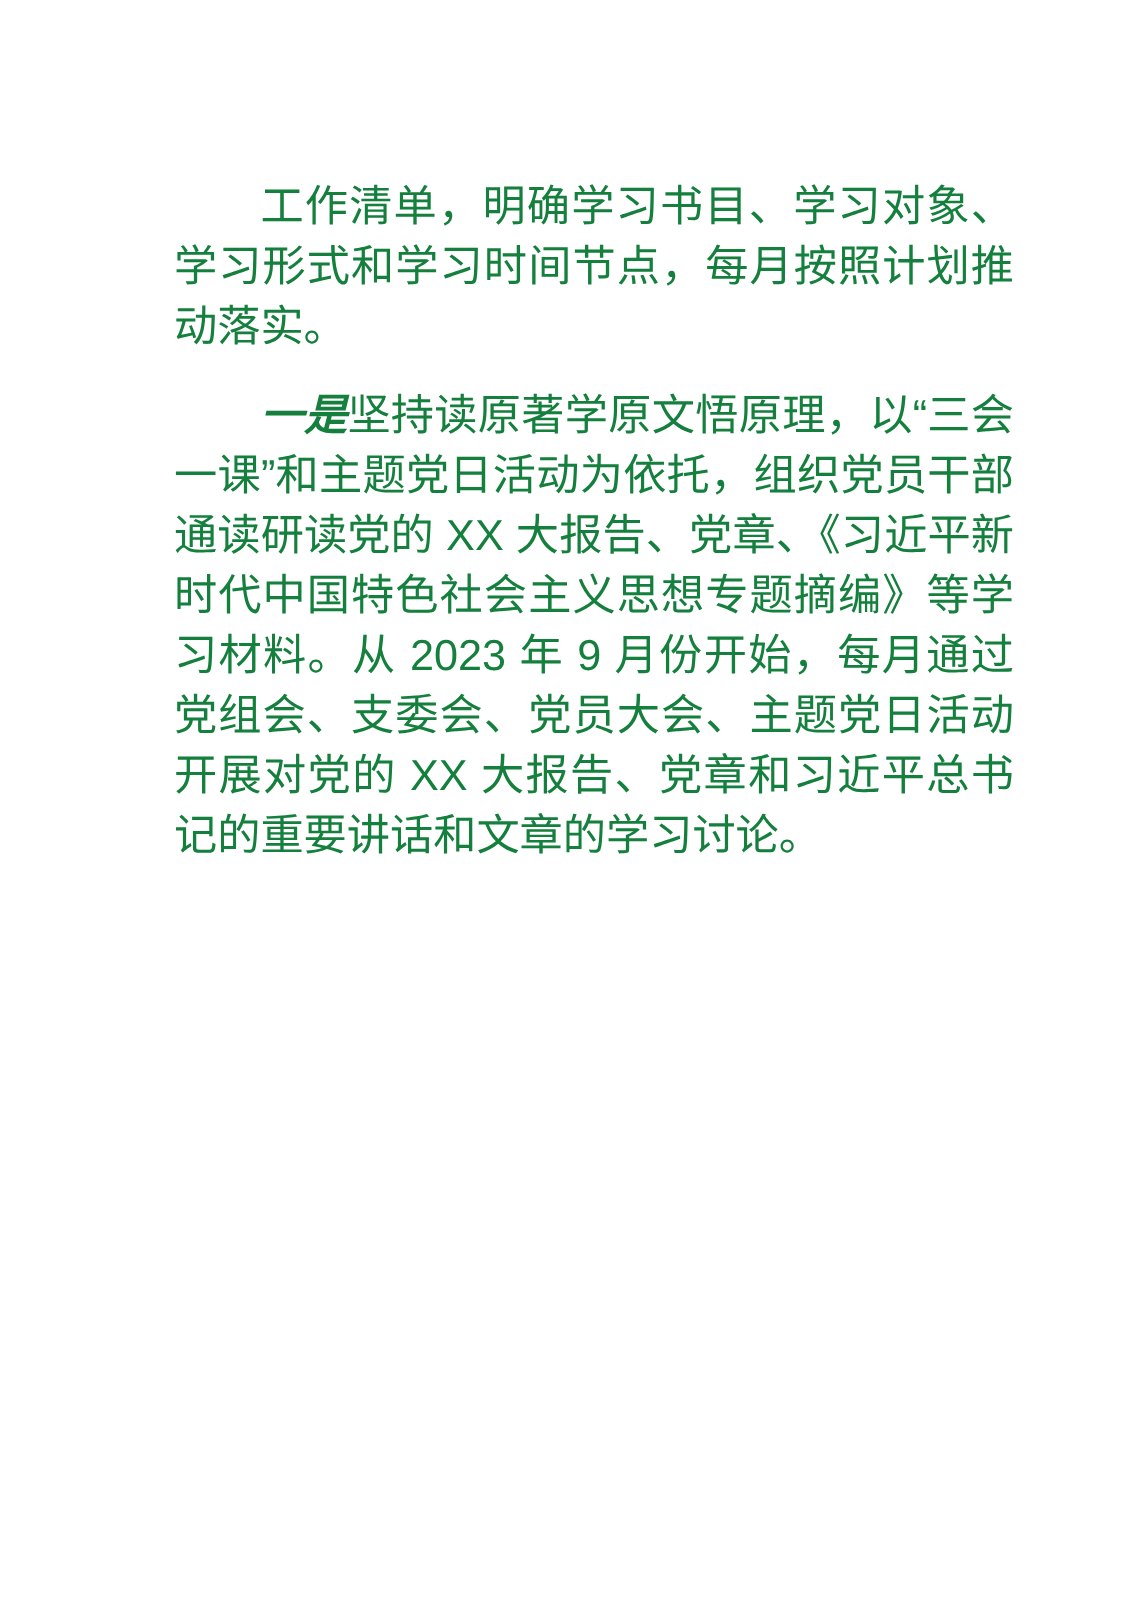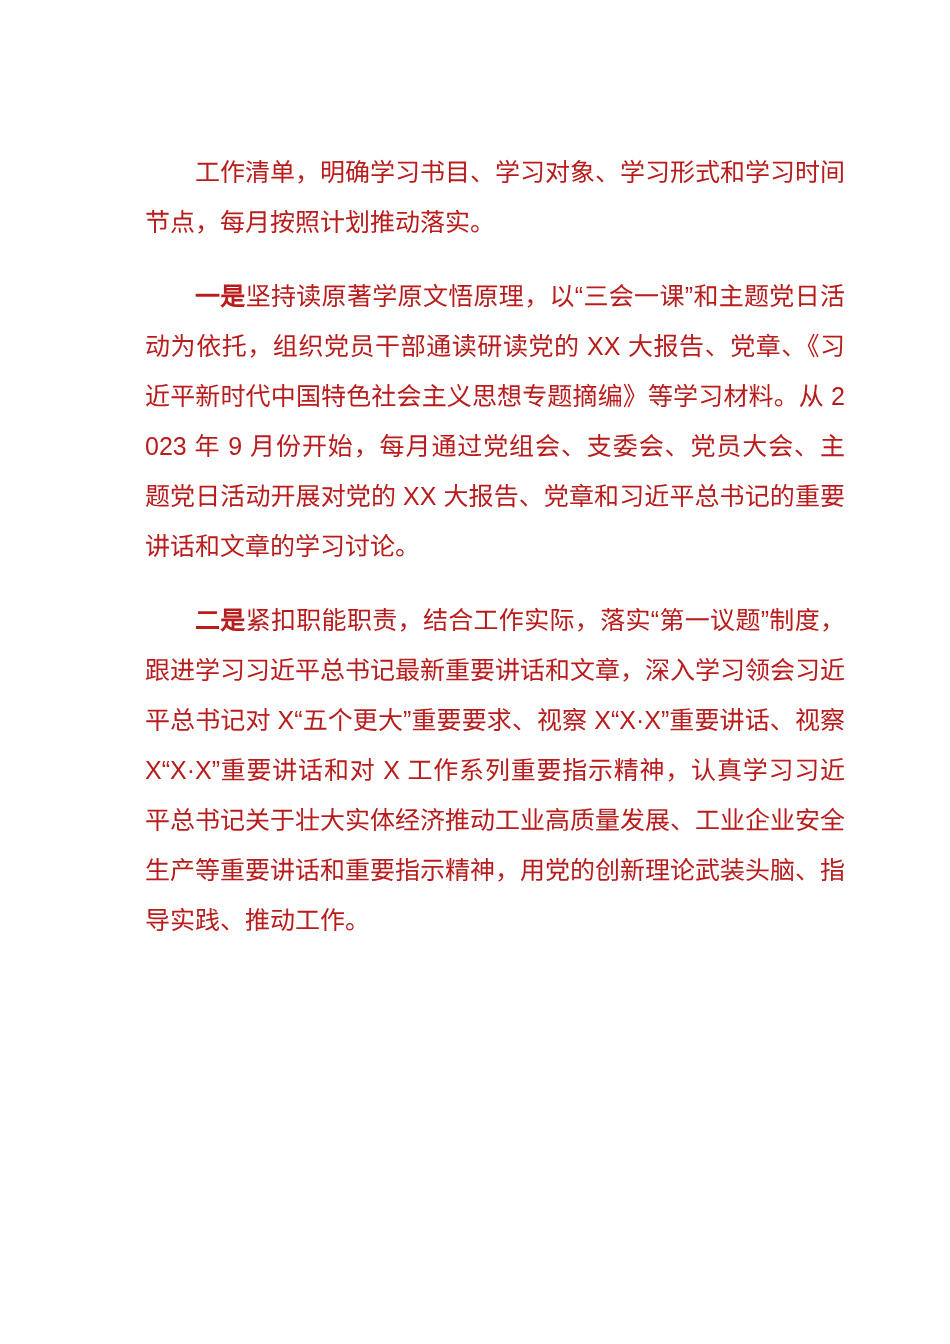--- a/index.html
+++ b/index.html
@@ -13,32 +13,33 @@
     height: 1344px;
     background: #ffffff;
     overflow: hidden;
   }
   .doc-body {
     position: absolute;
     left: 145px;
     top: 147px;
     width: 700px;
     font-family: "Liberation Sans", "DejaVu Sans", sans-serif;
-    font-size: 25px;
+    font-size: 36px;
     line-height: 50px;
-    color: #b91c1c;
+    color: #15803d;
     text-align: justify;
   }
   .para {
     margin: 0 0 24px 0;
     text-indent: 2em;
     word-break: break-all;
   }
   .lead {
     font-weight: bold;
+    font-style: italic;
   }
   .clip-2 {
     max-height: 100px;
     overflow: hidden;
   }
 </style>
 </head>
 <body>
 
 <div class="page">
@@ -46,19 +47,16 @@
 
     <p class="para">
       <span>工作清单，明确学习书目、学习对象、学习形式和学习时间节点，每月按照计划推动落实。</span>
     </p>
 
 
     <p class="para">
       <span class="lead">一是</span><span>坚持读原著学原文悟原理，以“三会一课”和主题党日活动为依托，组织党员干部通读研读党的 XX 大报告、党章、《习近平新时代中国特色社会主义思想专题摘编》等学习材料。从 2023 年 9 月份开始，每月通过党组会、支委会、党员大会、主题党日活动开展对党的 XX 大报告、党章和习近平总书记的重要讲话和文章的学习讨论。</span>
     </p>
 
-    <p class="para">
-      <span class="lead">二是</span><span>紧扣职能职责，结合工作实际，落实“第一议题”制度，跟进学习习近平总书记最新重要讲话和文章，深入学习领会习近平总书记对 X“五个更大”重要要求、视察 X“X·X”重要讲话、视察 X“X·X”重要讲话和对 X 工作系列重要指示精神，认真学习习近平总书记关于壮大实体经济推动工业高质量发展、工业企业安全生产等重要讲话和重要指示精神，用党的创新理论武装头脑、指导实践、推动工作。</span>
-    </p>
 
 
   </div>
 </div>
 
 </body></html>

